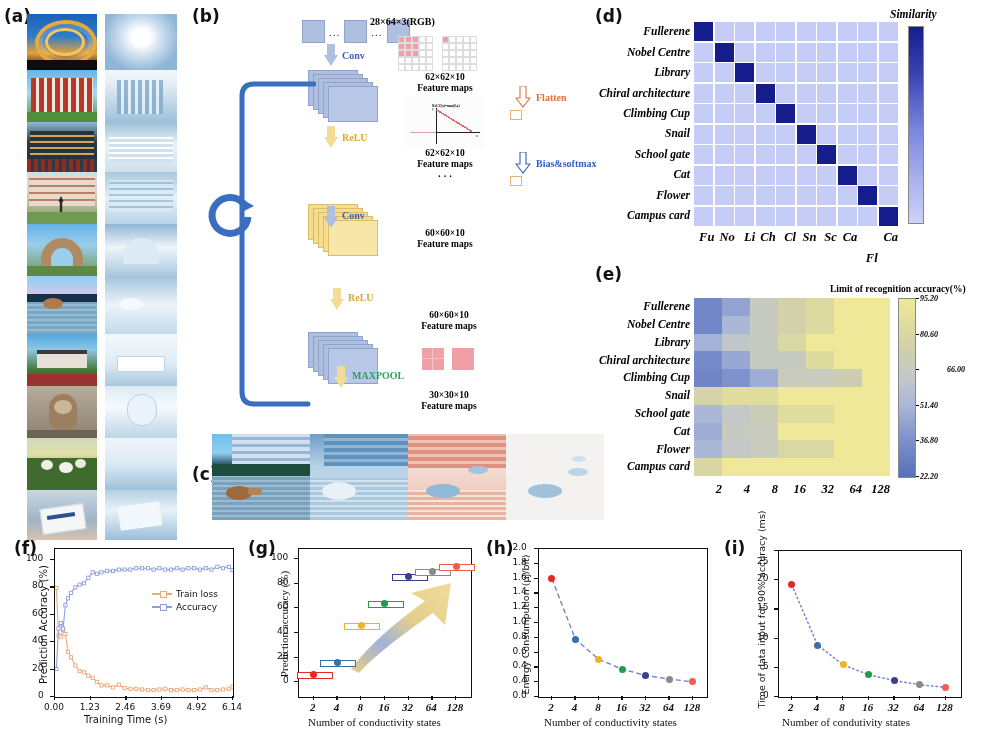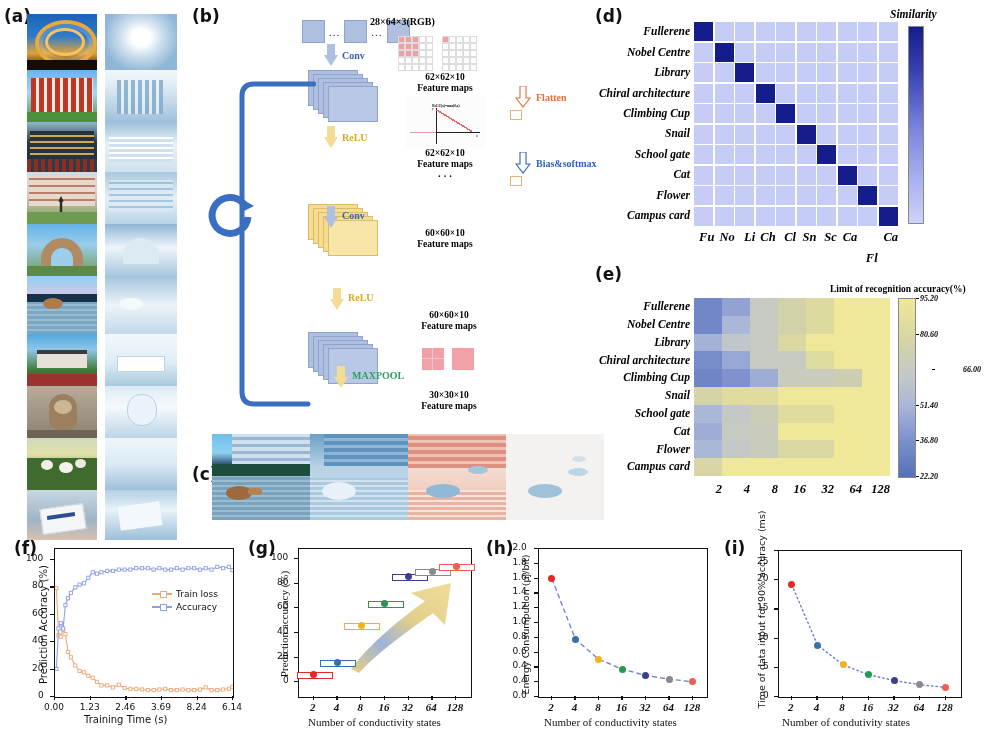--- a/index.html
+++ b/index.html
@@ -618,21 +618,21 @@
       <div style="flex: 1 1 0%;">8</div>
       <div style="flex: 1 1 0%;">16</div>
       <div style="flex: 1 1 0%;">32</div>
       <div style="flex: 1 1 0%;">64</div>
       <div style="flex: 1 1 0%;">128</div>
     </div>
   <div class="cbar" style="left:338px;top:36px;width:16px;height:178px;background:linear-gradient(to top,#5570b8 0%,#7b8fcc 20%,#a9b6d8 40%,#c3c8c9 56%,#cfcfae 70%,#dcd9a0 82%,#efe898 100%);"></div>
   <div class="cbticks" id="e-cbticks" style="left:360px;top:36px;height:178px;width:60px;font-size:8px;">
       <div style="top: -4px; left: 0px;">95.20</div>
       <div style="top: 31.6px; left: 0px;">80.60</div>
-      <div style="top: 67.2px; left: 16px; padding-left: 27px;">66.00</div>
+      <div style="top: 67.2px; left: 0px; padding-left: 27px;">66.00</div>
       <div style="top: 102.8px; left: 0px;">51.40</div>
       <div style="top: 138.4px; left: 0px;">36.80</div>
       <div style="top: 174px; left: 0px;">22.20</div>
     </div>
 </div>
 
 <div class="abs" id="panel-f" style="left:14px;top:534px;width:235px;height:199px;">
   <div class="abs plabel" style="left:0px;top:4px;">(f)</div>
   <div class="frame" id="f-frame" style="left:40px;top:14px;width:178px;height:148px;">
     <svg width="178" height="148" viewBox="0 0 178 148" id="f-svg" style="position:absolute;left:0;top:0;">
@@ -729,21 +729,21 @@
       <div class="tlabel" style="left: 12px; top: 18.963px;">100</div>
       <div class="tick" style="left: 40px; top: 162px; width: 1.2px; height: 4px;"></div>
       <div class="tlabel" style="left: 28px; top: 168px; width: 24px; text-align: center;">0.00</div>
       <div class="tick" style="left: 75.658px; top: 162px; width: 1.2px; height: 4px;"></div>
       <div class="tlabel" style="left: 63.658px; top: 168px; width: 24px; text-align: center;">1.23</div>
       <div class="tick" style="left: 111.316px; top: 162px; width: 1.2px; height: 4px;"></div>
       <div class="tlabel" style="left: 99.316px; top: 168px; width: 24px; text-align: center;">2.46</div>
       <div class="tick" style="left: 146.974px; top: 162px; width: 1.2px; height: 4px;"></div>
       <div class="tlabel" style="left: 134.974px; top: 168px; width: 24px; text-align: center;">3.69</div>
       <div class="tick" style="left: 182.632px; top: 162px; width: 1.2px; height: 4px;"></div>
-      <div class="tlabel" style="left: 170.632px; top: 168px; width: 24px; text-align: center;">8.24</div>
+      <div class="tlabel" style="left: 170.632px; top: 168px; width: 24px; text-align: center;">4.92</div>
       <div class="tick" style="left: 218px; top: 162px; width: 1.2px; height: 4px;"></div>
       <div class="tlabel" style="left: 206px; top: 168px; width: 24px; text-align: center;">6.14</div>
     </div>
   <div class="abs" id="f-legend" style="left:138px;top:55px;font-family:'DejaVu Sans',sans-serif;font-size:9px;">
       <div style="display: flex; align-items: center; gap: 4px; margin-bottom: 3px;">
         <span style="display: inline-block; width: 20px; height: 2px; background: rgb(237, 168, 119); position: relative;">
           <span style="position: absolute; left: 8px; top: -2px; width: 5px; height: 5px; border: 1px solid rgb(237, 168, 119); background: rgb(255, 255, 255);"></span>
         </span>
         <span style="color: rgb(17, 17, 17);">Train loss</span>
       </div>

